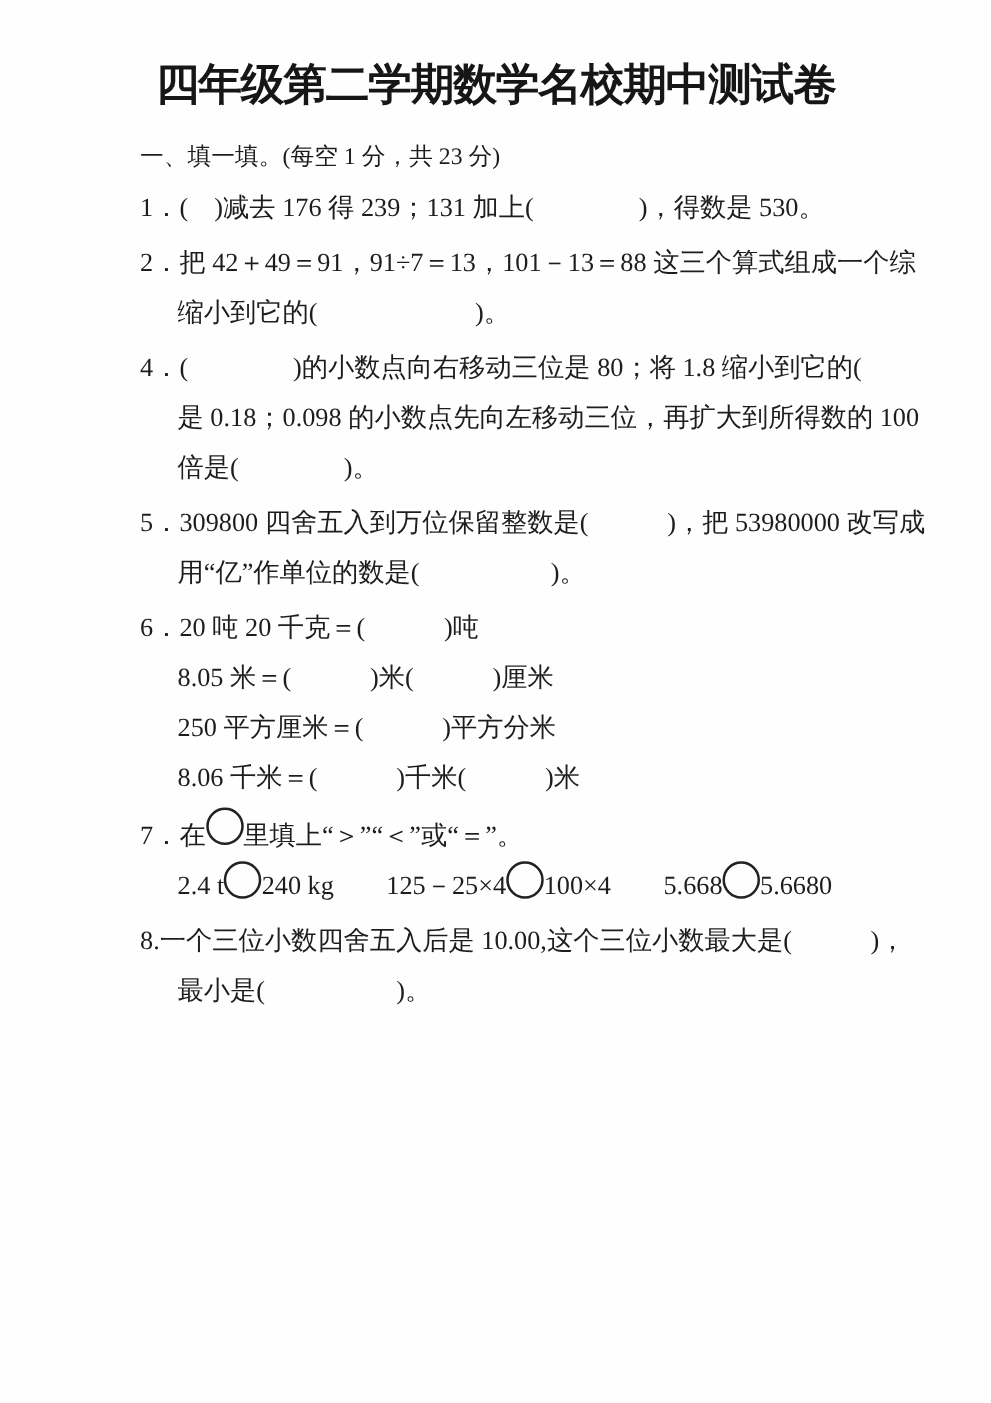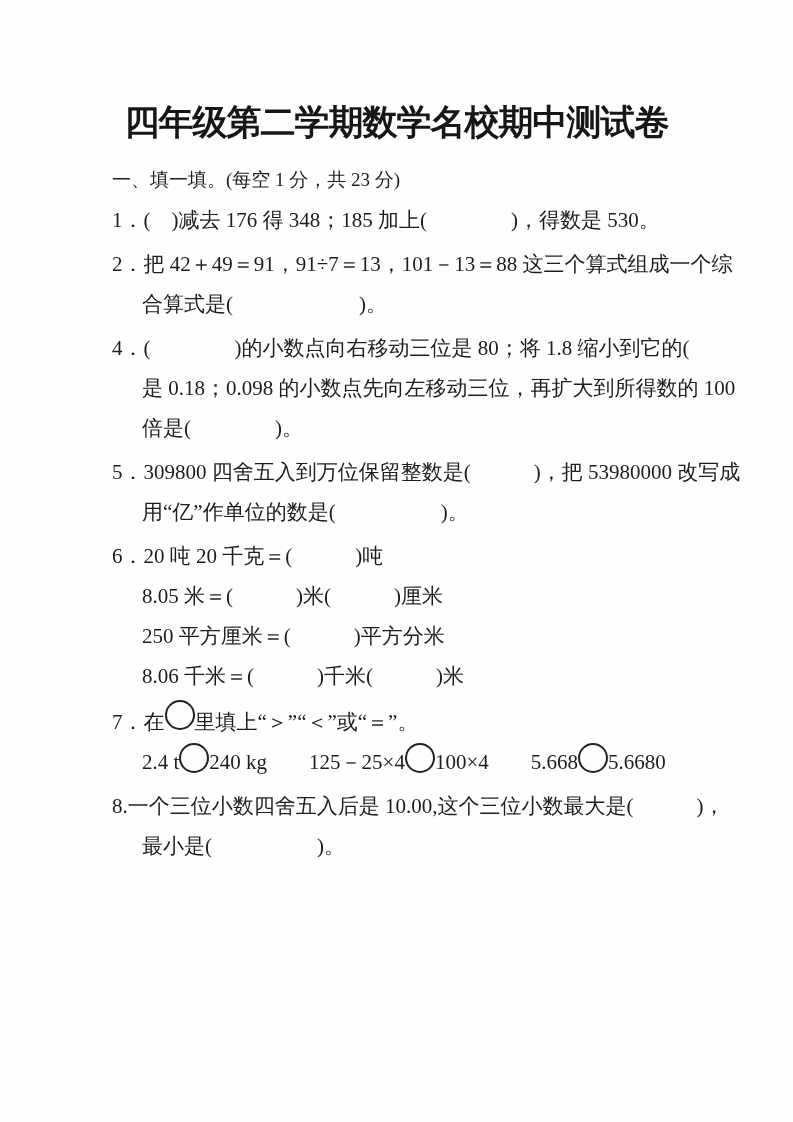--- a/index.html
+++ b/index.html
@@ -10,21 +10,21 @@
   .page {
     position: relative;
     width: 793px;
     height: 1122px;
     background: #fefefe;
     overflow: hidden;
     font-family: "Liberation Serif", "DejaVu Serif", serif;
     color: #1d1d1d;
   }
   .title {
-    margin: 100px 0 0 0;
+    margin: 46px 0 0 0;
     line-height: 44px;
     text-align: center;
     font-family: "Liberation Sans", "DejaVu Sans", sans-serif;
     font-weight: 700;
     font-size: 35px;
     letter-spacing: -1px;
     color: #161616;
   }
   .section-heading {
     margin: 16px 0 0 112px;
@@ -62,25 +62,25 @@
   .blank-circle.mid    { vertical-align: -4px; }
 </style>
 </head>
 <body>
 
 <div class="page">
   <h1 class="title">四年级第二学期数学名校期中测试卷</h1>
   <div class="section-heading">一、填一填。(每空 1 分，共 23 分)</div>
   <div class="questions" id="questions">
       <div class="question">
-        <div class="qline"><span class="qnum">1．</span><span>(　)减去 176 得 348；185 加上(　　　　)，得数是 530。</span></div>
+        <div class="qline"><span class="qnum">1．</span><span>(　)减去 176 得 239；131 加上(　　　　)，得数是 530。</span></div>
       </div>
       <div class="question">
         <div class="qline"><span class="qnum">2．</span><span>把 42＋49＝91，91÷7＝13，101－13＝88 这三个算式组成一个综</span></div>
-        <div class="qline cont"><span>合算式是(　　　　　　)。</span></div>
+        <div class="qline cont"><span>缩小到它的(　　　　　　)。</span></div>
       </div>
       <div class="question">
         <div class="qline"><span class="qnum">4．</span><span>(　　　　)的小数点向右移动三位是 80；将 1.8 缩小到它的(　　　　　)</span></div>
         <div class="qline cont"><span>是 0.18；0.098 的小数点先向左移动三位，再扩大到所得数的 100</span></div>
         <div class="qline cont"><span>倍是(　　　　)。</span></div>
       </div>
       <div class="question">
         <div class="qline"><span class="qnum">5．</span><span>309800 四舍五入到万位保留整数是(　　　)，把 53980000 改写成</span></div>
         <div class="qline cont"><span>用“亿”作单位的数是(　　　　　)。</span></div>
       </div>

